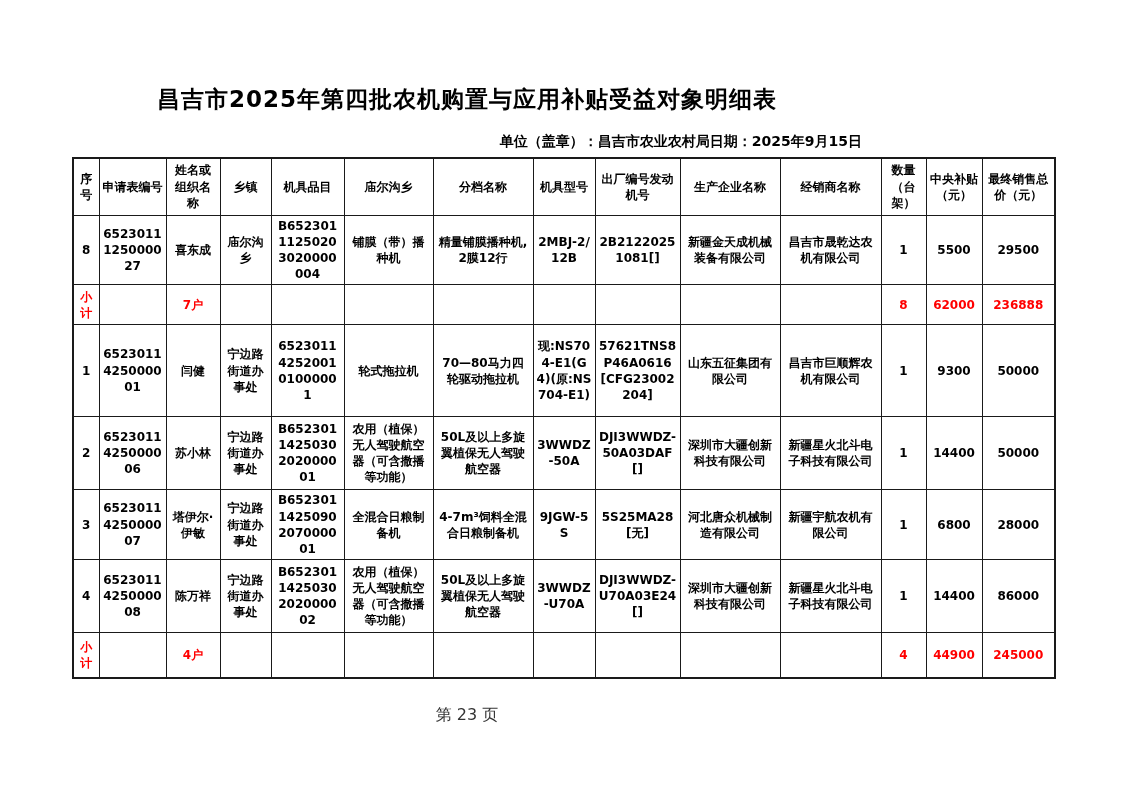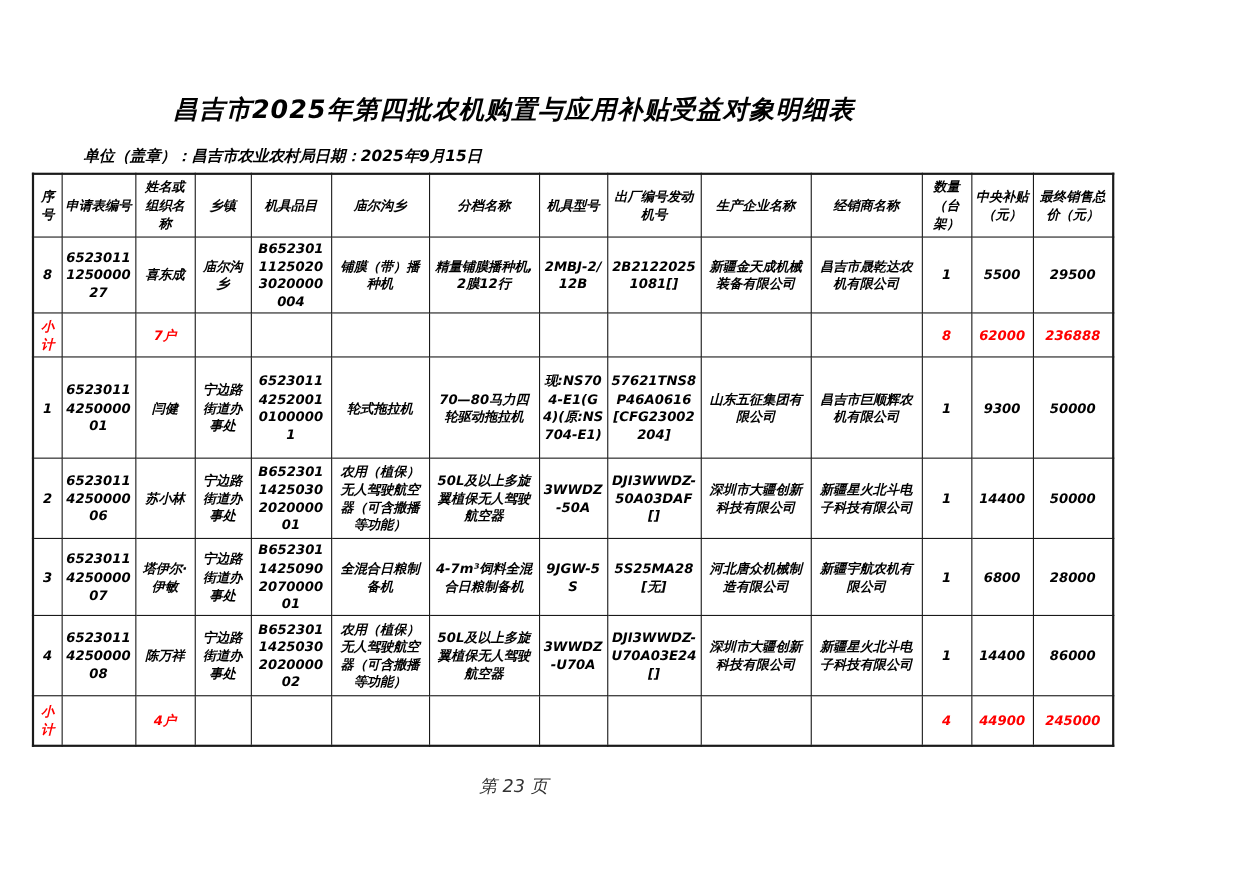--- a/index.html
+++ b/index.html
@@ -3,40 +3,40 @@
 <meta charset="utf-8">
 <style>
   * { margin: 0; padding: 0; box-sizing: border-box; }
   html, body {
     width: 1122px; height: 793px;
     background: #ffffff;
     font-family: "DejaVu Sans", "Liberation Sans", sans-serif;
     color: #000000;
     overflow: hidden;
   }
-  .page { width: 934px; height: 793px; position: relative; font-style: italic; }
+  .page { width: 934px; height: 793px; position: relative; }
   .doc-title {
     text-align: center;
     font-size: 23px;
     font-weight: bold;
     padding-top: 84px;
     letter-spacing: 1px;
   }
   .sub-row {
     display: flex;
-    justify-content: flex-start;
-    margin: 18px 72px 6px 76px;
+    justify-content: flex-end;
+    margin: 18px 72px 6px 96px;
     font-size: 14px;
     font-weight: bold;
   }
   table.main {
     border-collapse: collapse;
     table-layout: fixed;
     width: 978px;
-    margin-left: 29px;
+    margin-left: 72px;
     border: 2px solid #1a1a1a;
   }
   table.main th, table.main td {
     border: 1.5px solid #1a1a1a;
     text-align: center;
     vertical-align: middle;
     font-size: 12px;
     font-weight: bold;
     line-height: 1.35;
     padding: 2px 3px;

